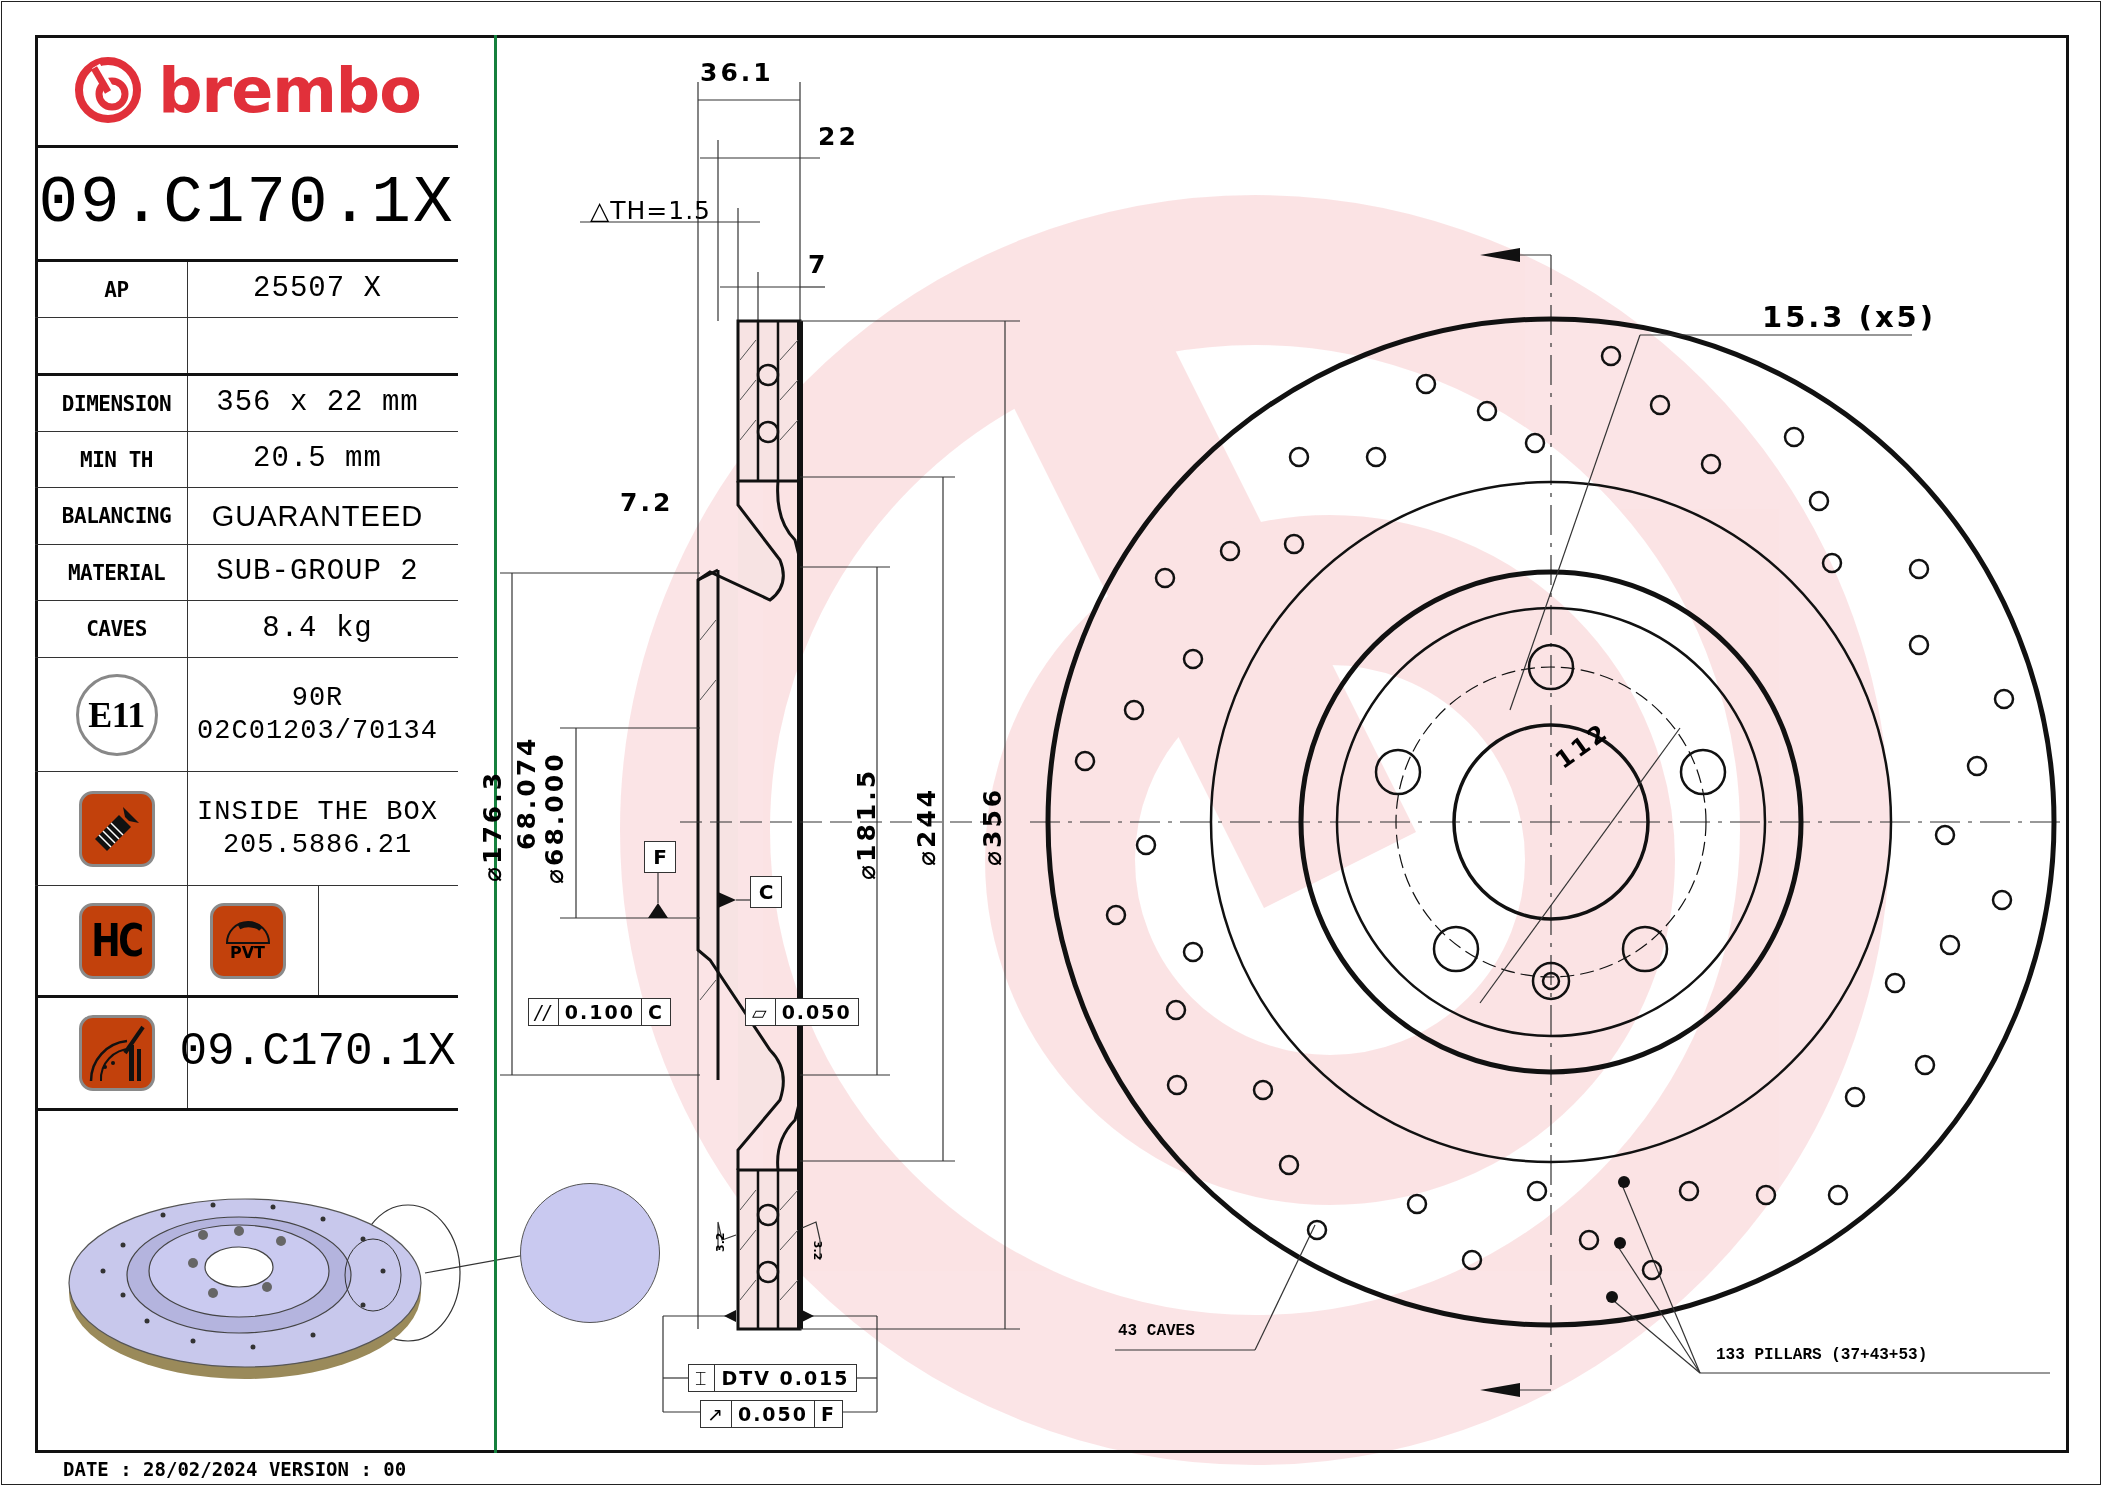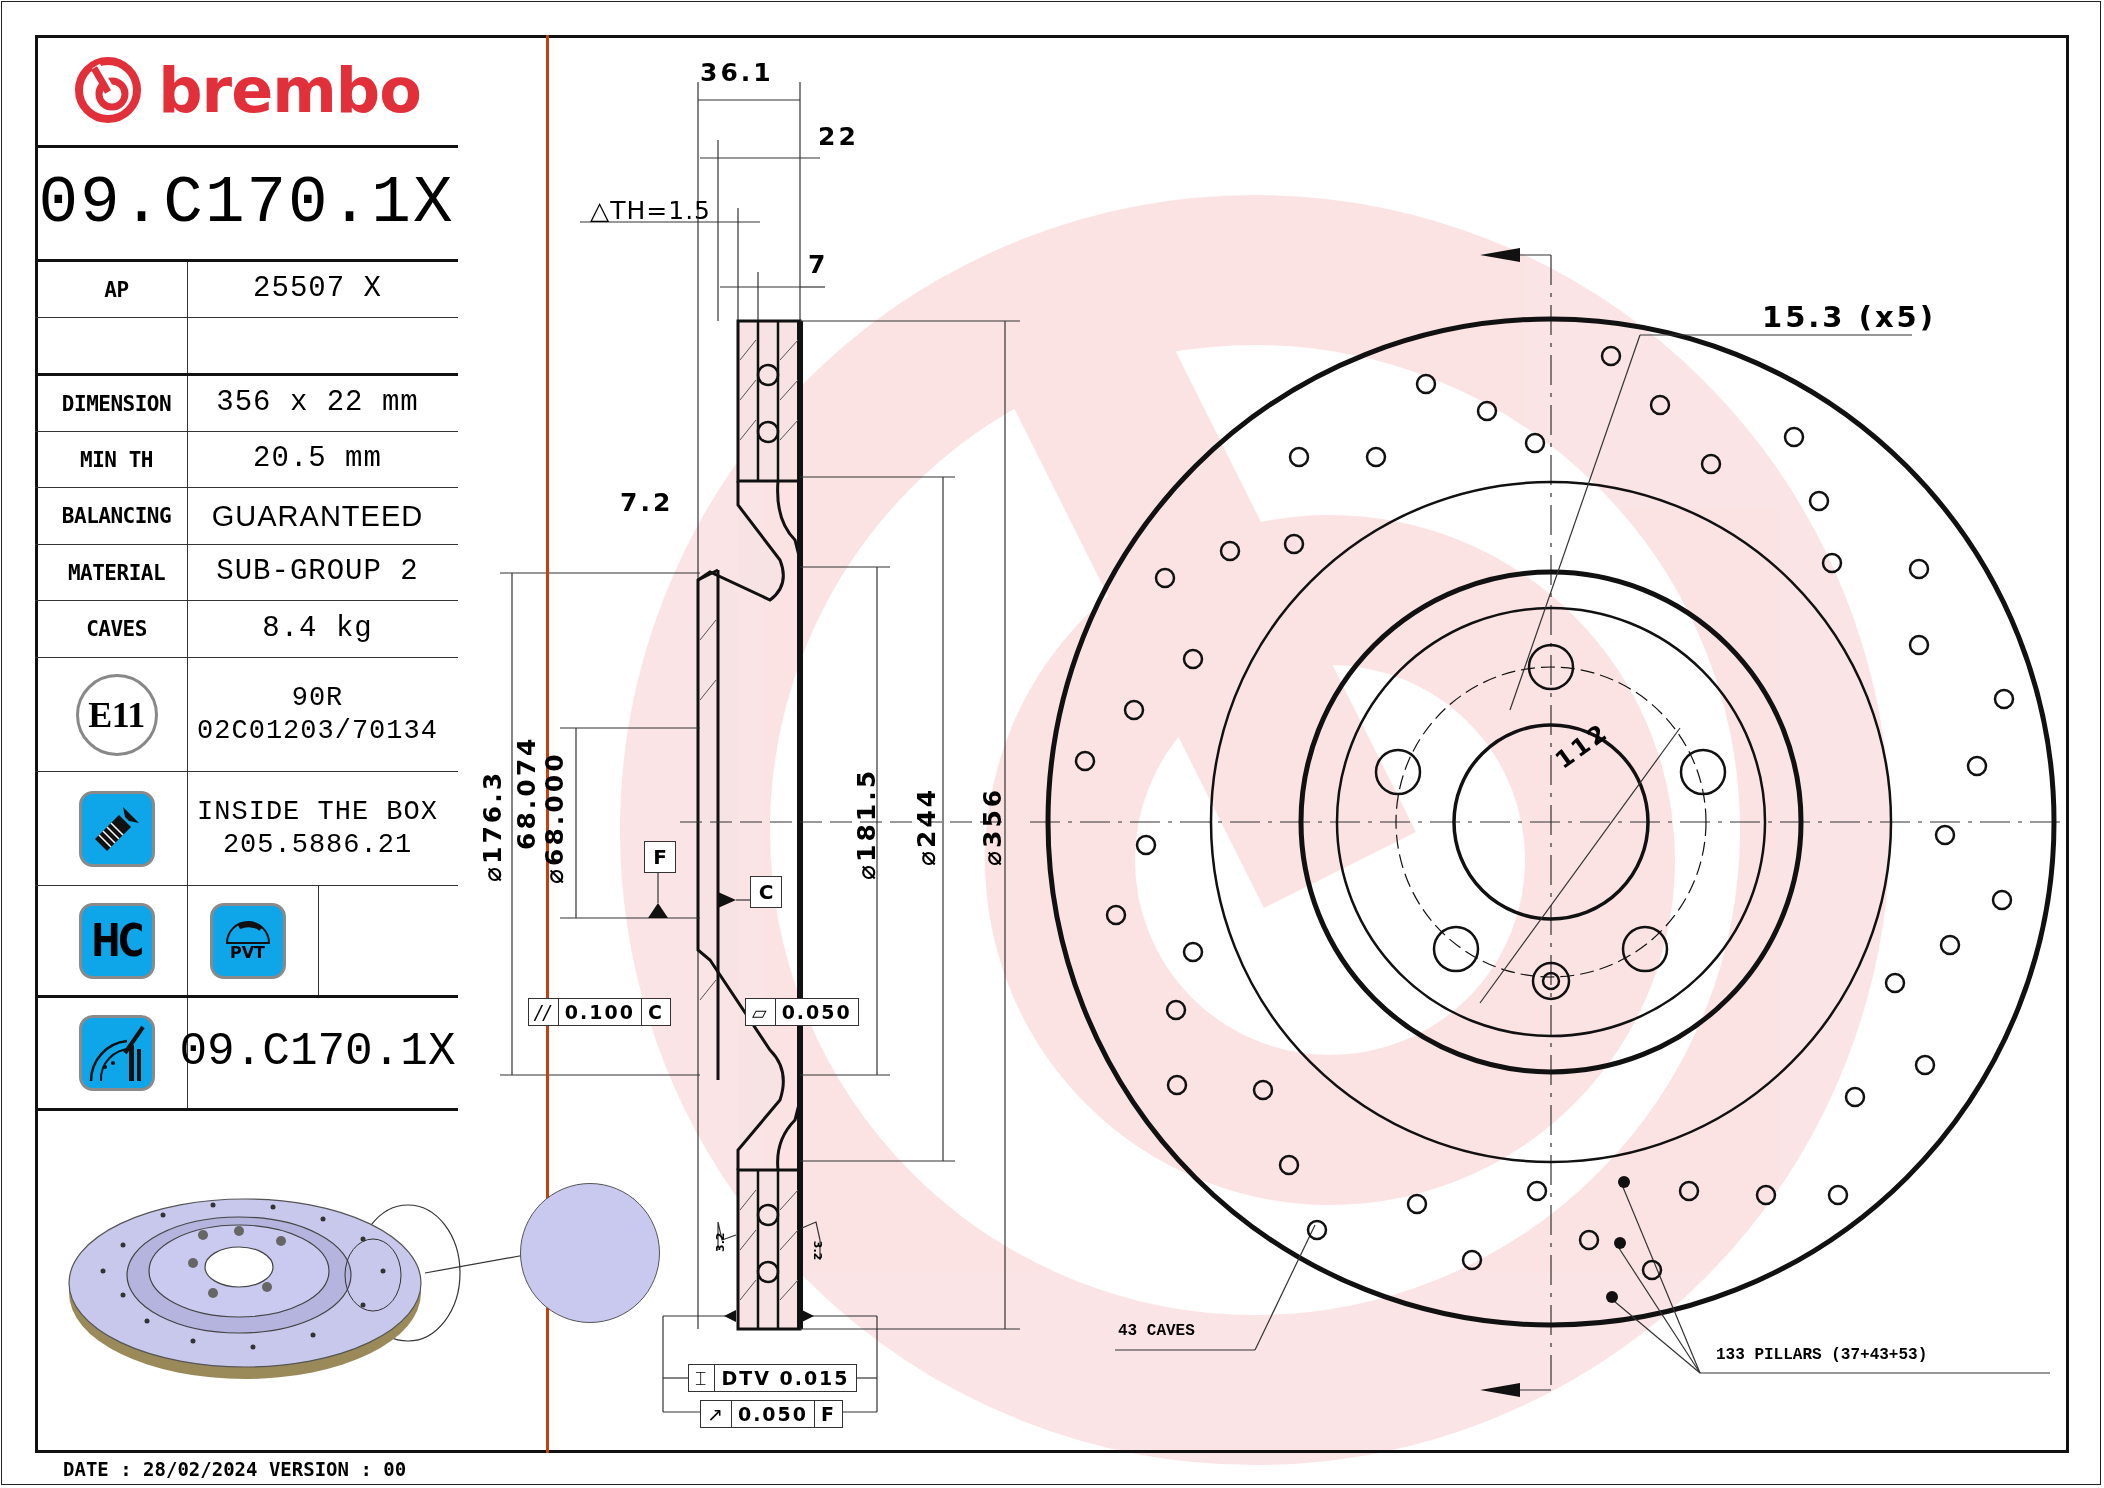--- a/index.html
+++ b/index.html
@@ -1,29 +1,29 @@
 <!DOCTYPE html>
 <html><head>
 <meta charset="utf-8">
 <style>
   html, body { margin:0; padding:0; background:#fff; }
   body { width:2104px; height:1488px; position:relative; overflow:hidden; font-family:"Liberation Sans", sans-serif; color:#000; }
   .abs { position:absolute; }
   .outer-border { position:absolute; left:1px; top:1px; width:2100px; height:1484px; border:1px solid #222; box-sizing:border-box; }
   .frame { position:absolute; left:35px; top:35px; width:2034px; height:1418px; border:3px solid #111; box-sizing:border-box; }
-  .panel { position:absolute; left:35px; top:35px; width:514px; height:1418px; border-right:3px solid #c2410c; box-sizing:border-box;text-decoration:underline; }
+  .panel { position:absolute; left:35px; top:35px; width:462px; height:1418px; border-right:3px solid #15803d; box-sizing:border-box;text-decoration:underline; }
   .row { position:absolute; left:0; width:423px; border-bottom:1.5px solid #333; box-sizing:border-box; }
   .row.thick { border-bottom:3px solid #111; }
   .cell-label { position:absolute; left:11px; top:0; width:142px; height:100%; border-right:1.5px solid #333; box-sizing:border-box; display:flex; align-items:center; justify-content:center; font-family:"DejaVu Sans Mono","Liberation Mono", monospace; font-weight:bold; font-size:21px; letter-spacing:-0.5px; }
   .cell-value { position:absolute; left:142px; right:0; top:0; height:100%; display:flex; flex-direction:column; align-items:center; justify-content:center; font-family:"Liberation Sans", sans-serif; font-size:29px; letter-spacing:1px; text-align:center; line-height:1.2; }
   .mono { font-family:"Liberation Mono","DejaVu Sans Mono", monospace; }
   .logo-row { top:0; height:113px; display:flex; align-items:center; justify-content:center; gap:14px; }
   .brand-text { color:#e1303a; font-family:"DejaVu Sans", sans-serif; font-weight:bold; font-size:62px; letter-spacing:-1px; }
   .pn-big { font-family:"Liberation Mono", monospace; font-size:66px; letter-spacing:2px; }
-  .icon-box { width:76px; height:76px; border:3px solid #8a8a8a; border-radius:14px; box-sizing:border-box; display:flex; align-items:center; justify-content:center; background:#0ea5e9; }
+  .icon-box { width:76px; height:76px; border:3px solid #8a8a8a; border-radius:14px; box-sizing:border-box; display:flex; align-items:center; justify-content:center; background:#c2410c; }
   .date { position:absolute; left:63px; top:1458px; font-family:"DejaVu Sans Mono", monospace; font-weight:bold; font-size:19px; }
   .dim { position:absolute; font-family:"DejaVu Sans", sans-serif; font-weight:bold; font-size:25px; letter-spacing:3px; }
   .dim-rot { transform:rotate(-90deg); transform-origin:left top; white-space:nowrap; }
   .gd-box { position:absolute; display:flex; border:1.5px solid #333; background:#fff; height:28px; box-sizing:border-box; font-family:"DejaVu Sans", sans-serif; font-weight:bold; font-size:19px; letter-spacing:2px; }
   .gd-box > span { display:flex; align-items:center; justify-content:center; padding:0 6px; border-right:1.5px solid #333; }
   .gd-box > span:last-child { border-right:none; }
   .datum { position:absolute; width:32px; height:32px; border:1.5px solid #333; background:#fff; box-sizing:border-box; display:flex; align-items:center; justify-content:center; font-family:"DejaVu Sans", sans-serif; font-weight:bold; font-size:20px; }
   .note { position:absolute; font-family:Liberation Mono, monospace; font-weight:bold; font-size:16px; }
   svg { position:absolute; left:0; top:0; }
 </style>

